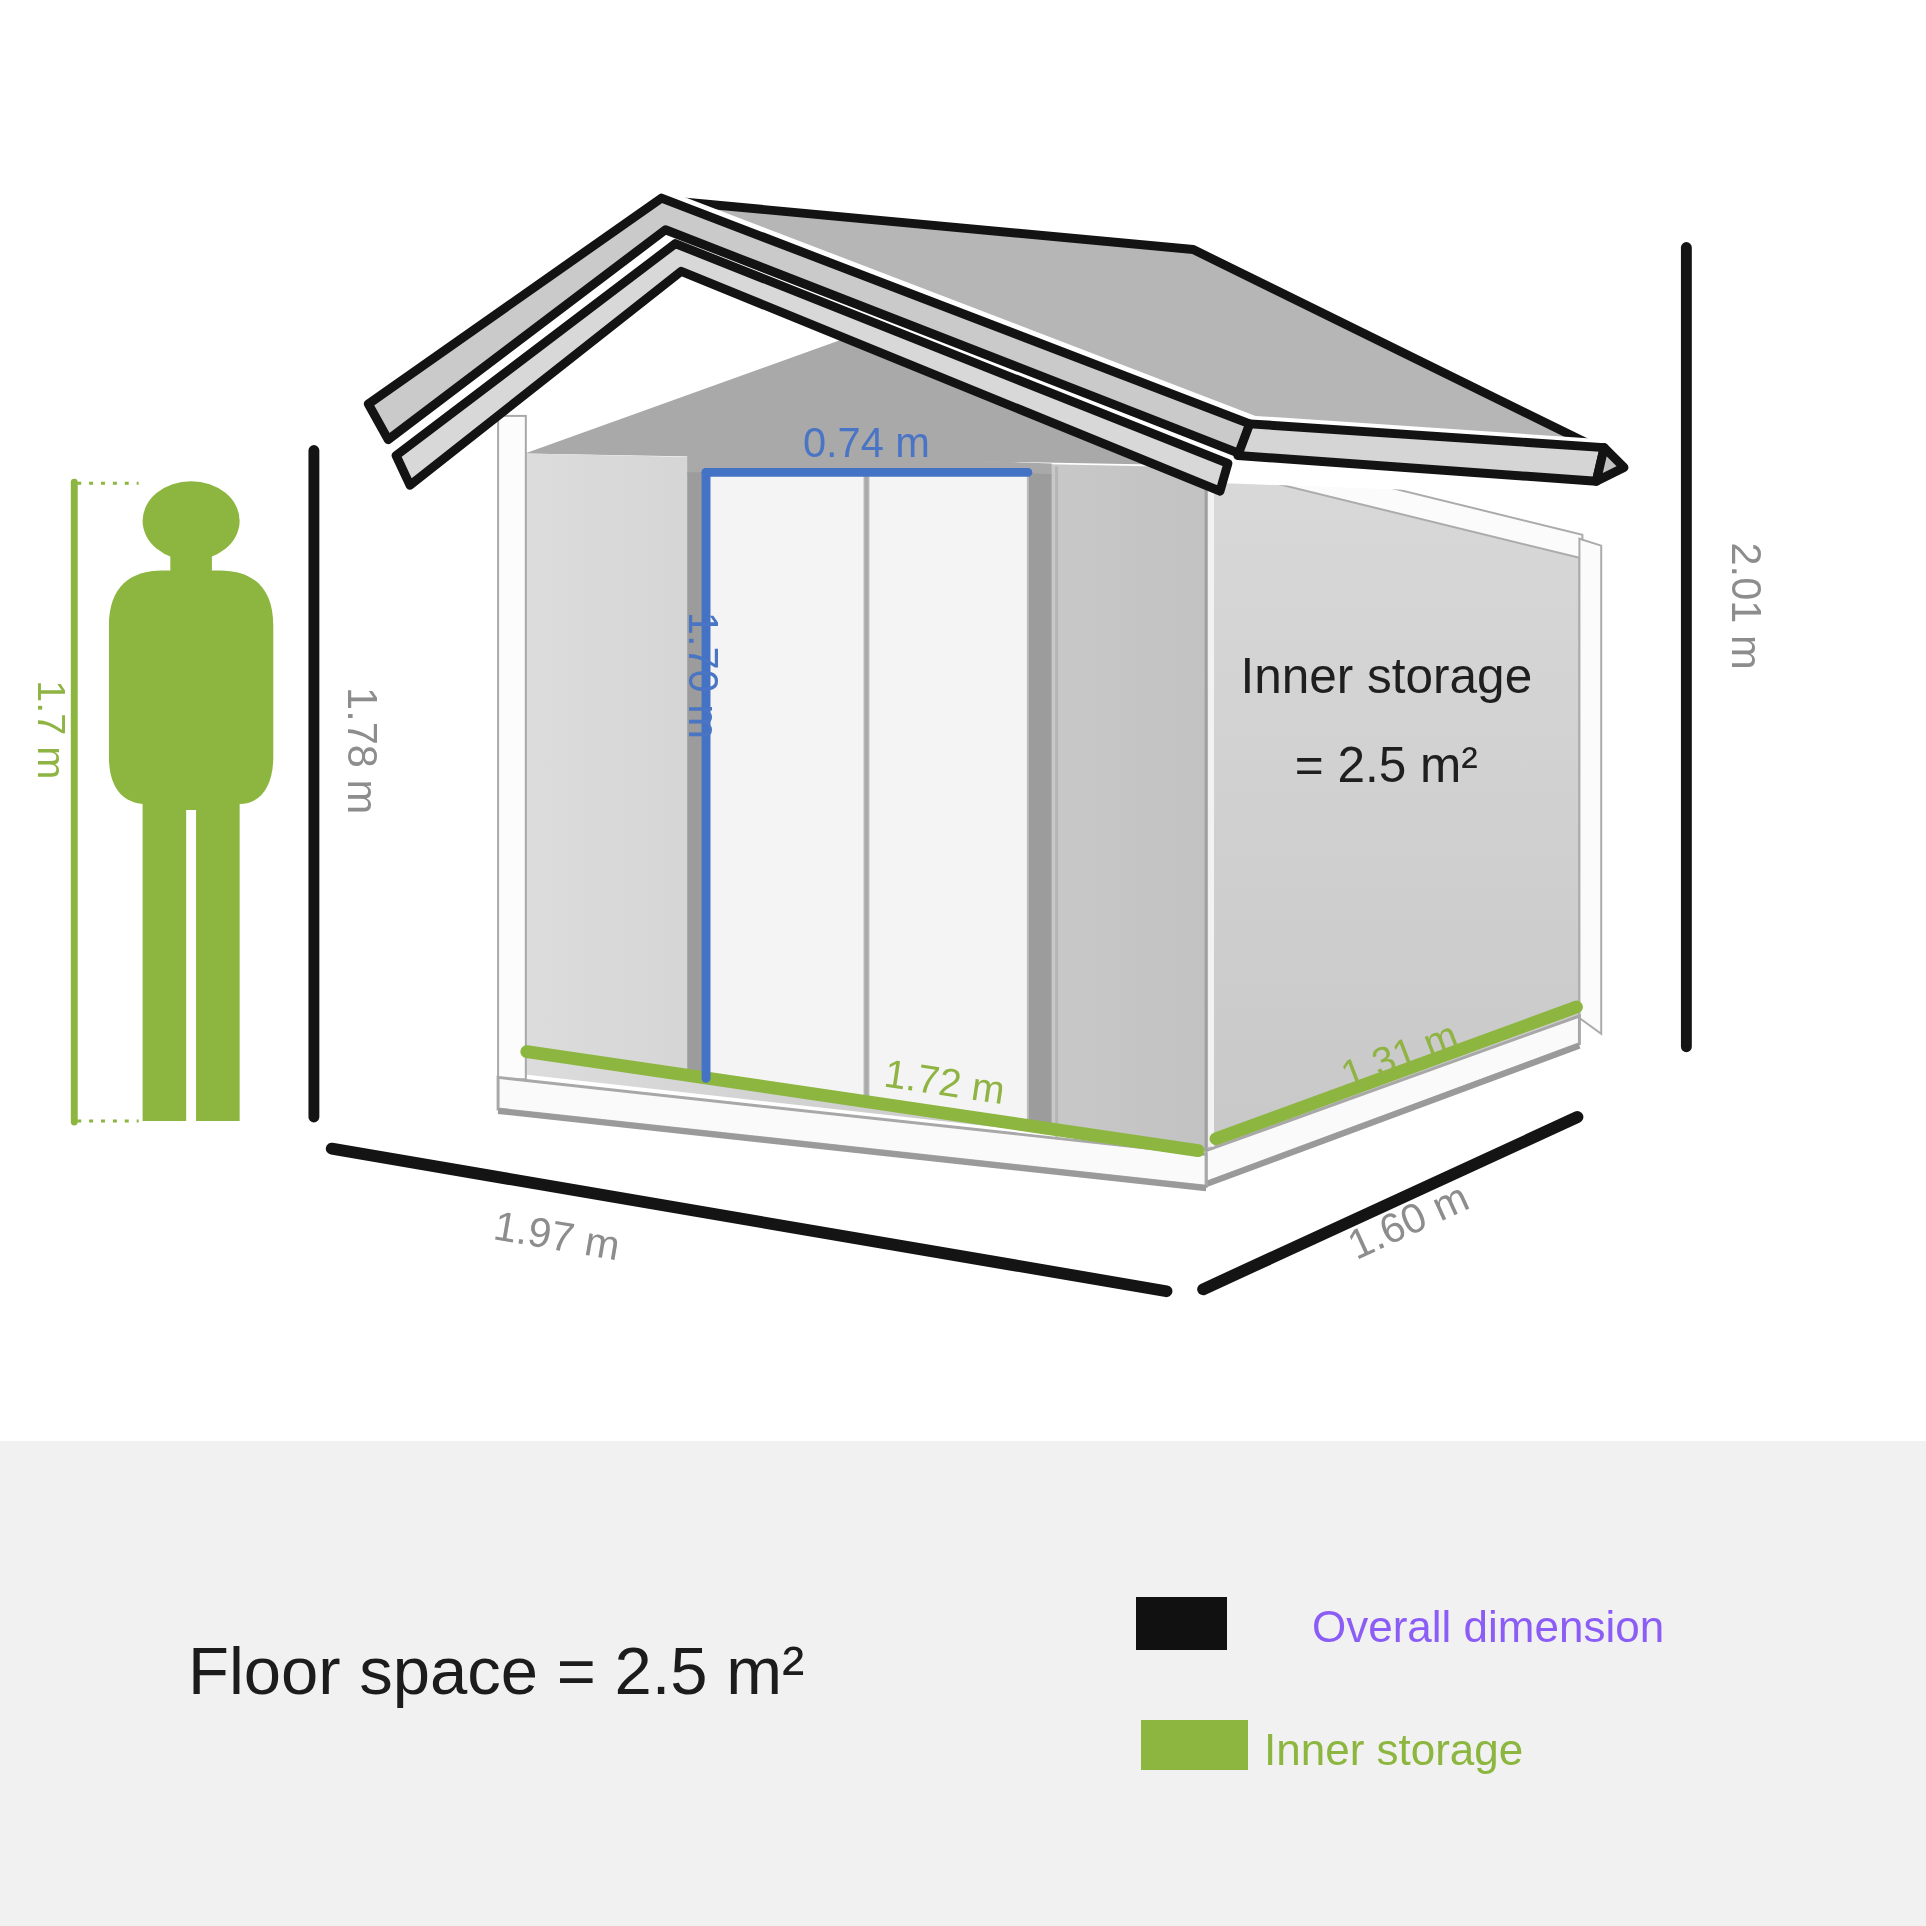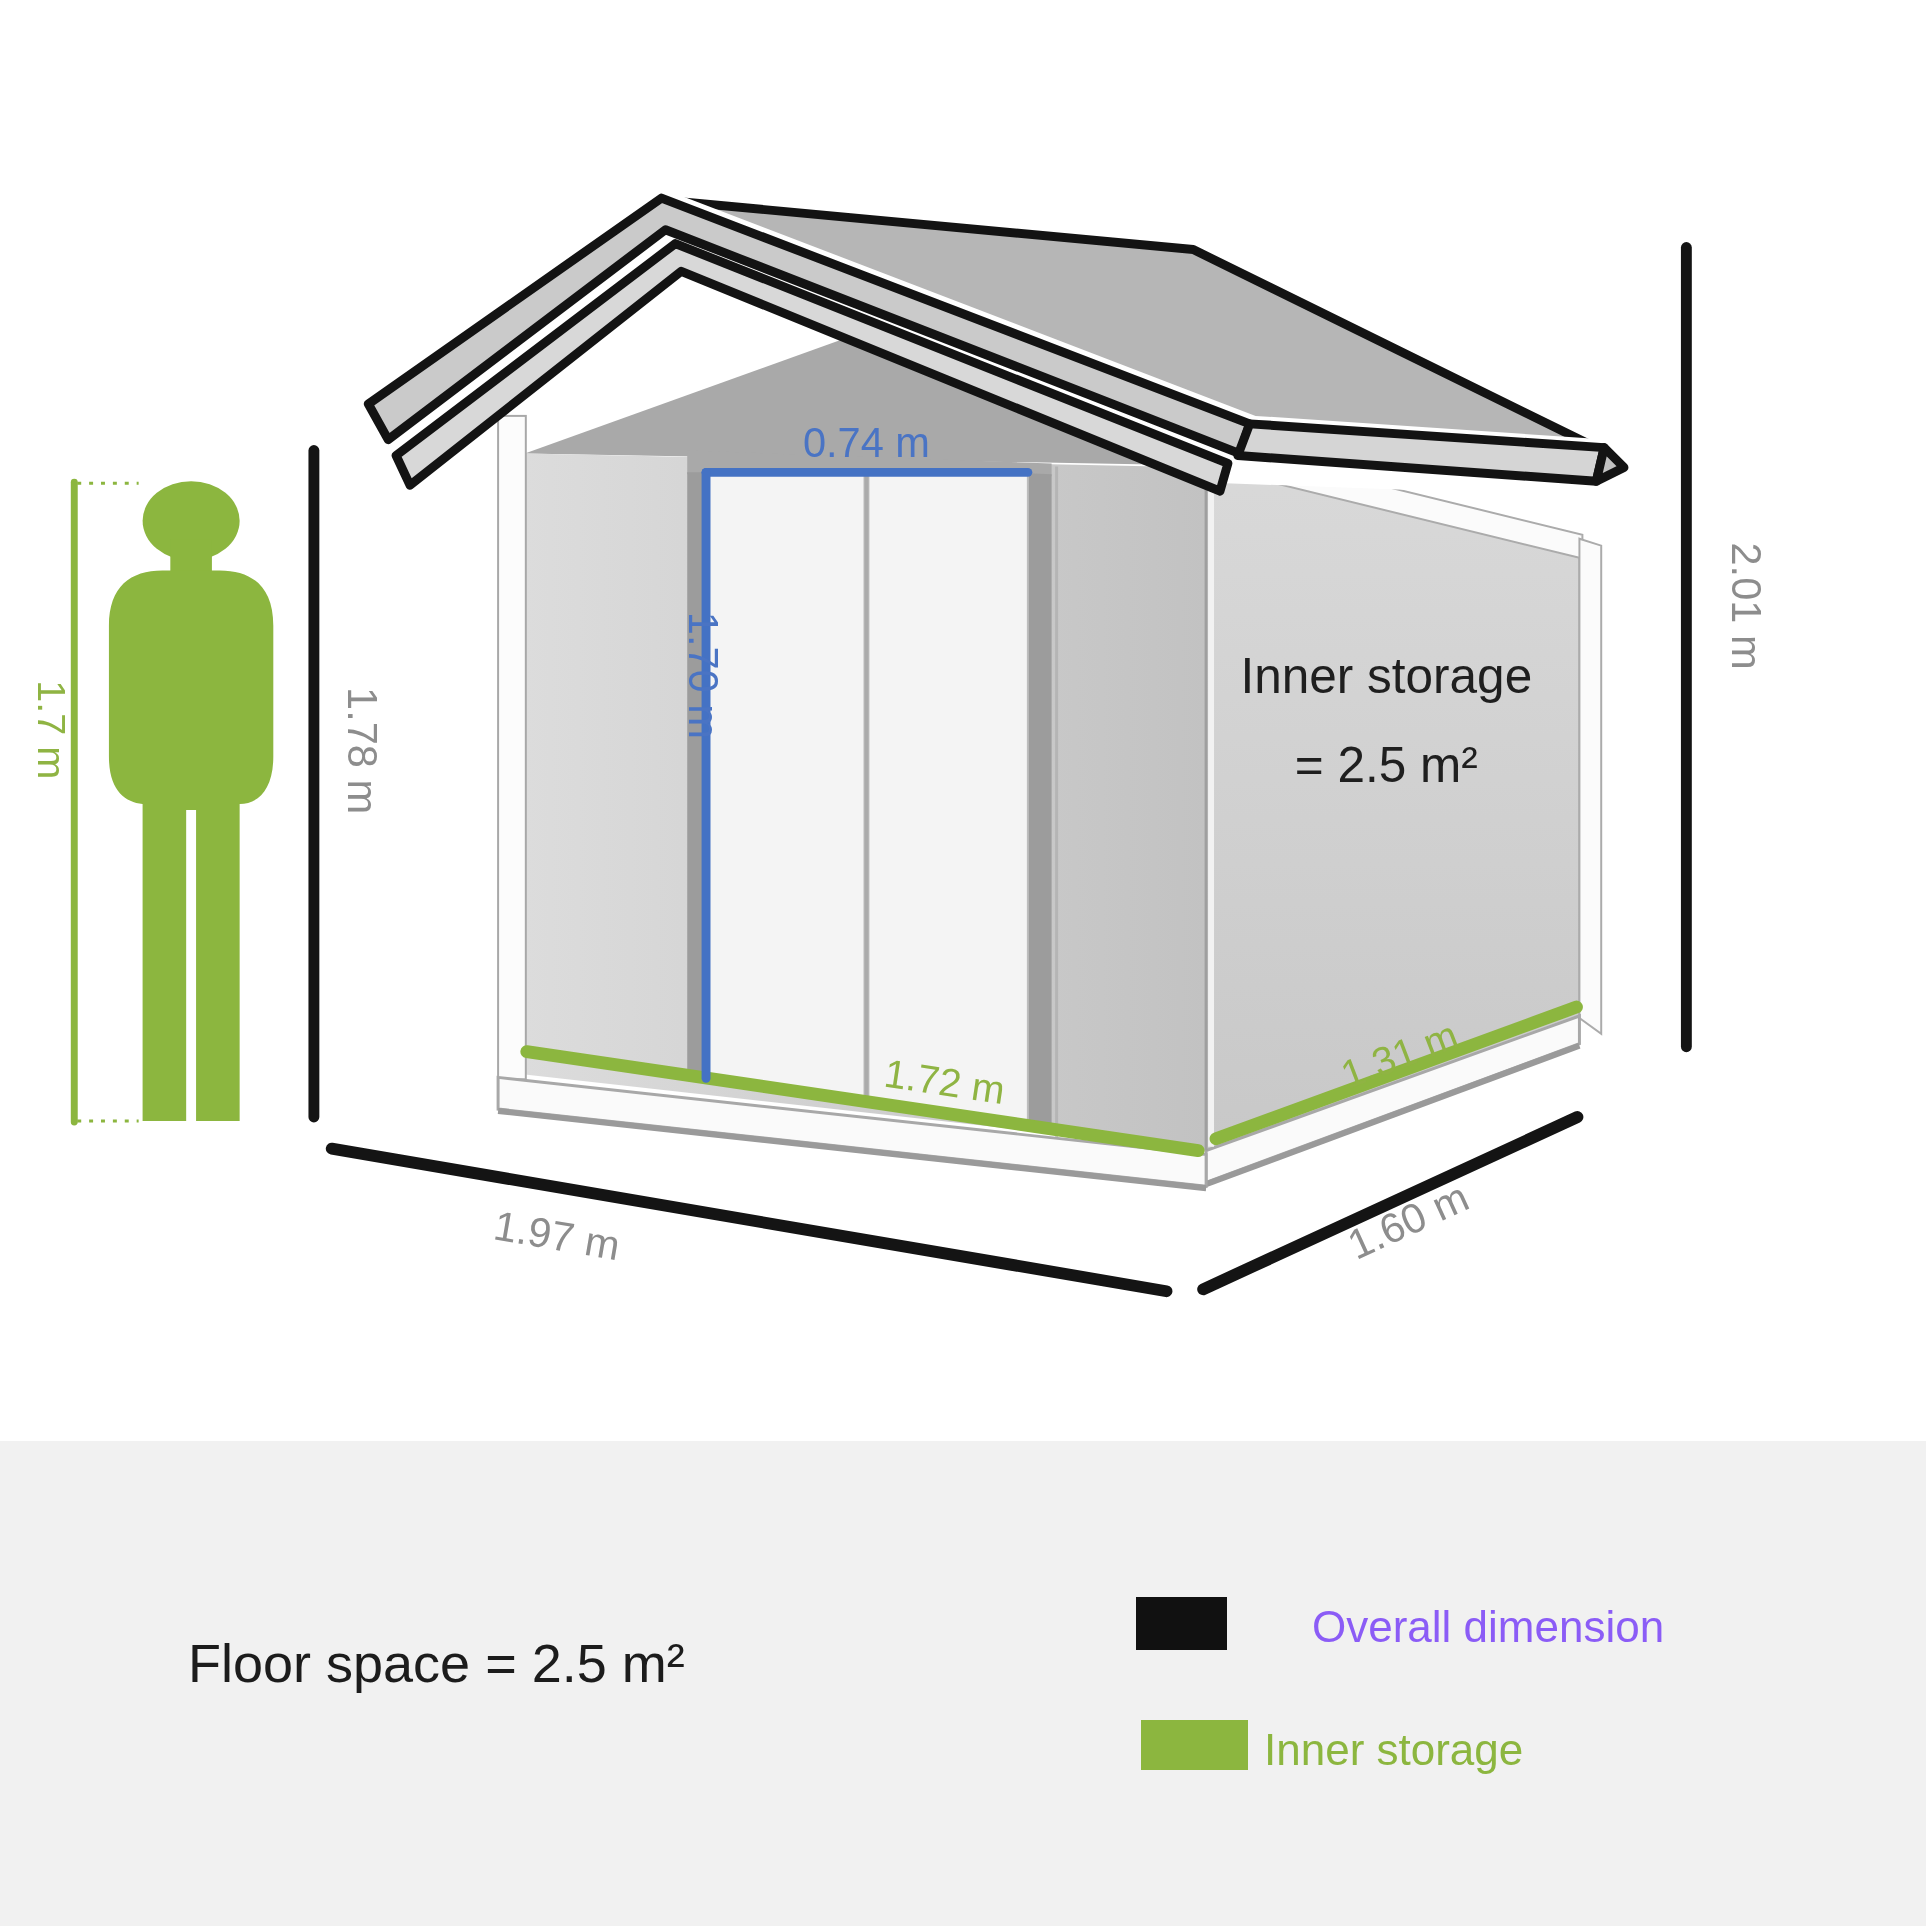--- a/index.html
+++ b/index.html
@@ -5,21 +5,21 @@
   html,body{margin:0;padding:0;background:#ffffff;}
   .canvas{position:relative;width:1927px;height:1927px;background:#ffffff;overflow:hidden;
           font-family:"Liberation Sans",sans-serif;}
   .canvas svg{position:absolute;left:0;top:0;}
   svg text{font-family:"Liberation Sans",sans-serif;}
   .lab-gray{fill:#8d8d8d;font-size:42px;}
   .lab-green{fill:#8fb443;font-size:40px;}
   .lab-blue{fill:#4a74c4;font-size:42px;}
   .lab-dark{fill:#1f1f1f;font-size:50px;}
   .footer-band{position:absolute;left:0;top:1441px;width:1927px;height:485px;background:#f1f1f1;}
-  .floor-space{position:absolute;left:188px;top:1632px;font-size:54px;color:#1c1c1c;}
+  .floor-space{position:absolute;left:188px;top:1632px;font-size:67px;color:#1c1c1c;}
   .legend-swatch{position:absolute;}
   .legend-label{position:absolute;font-size:44px;white-space:nowrap;}
   .legend-label.overall{left:1312px;top:1602px;color:#8b5cf6;text-align:center;}
   .legend-label.inner{left:1264px;top:1725px;color:#8cb63f;}
   .sw1{left:1136px;top:1597px;width:91px;height:53px;}
   .sw2{left:1141px;top:1720px;width:107px;height:50px;}
 </style>
 </head>
 <body>
 

